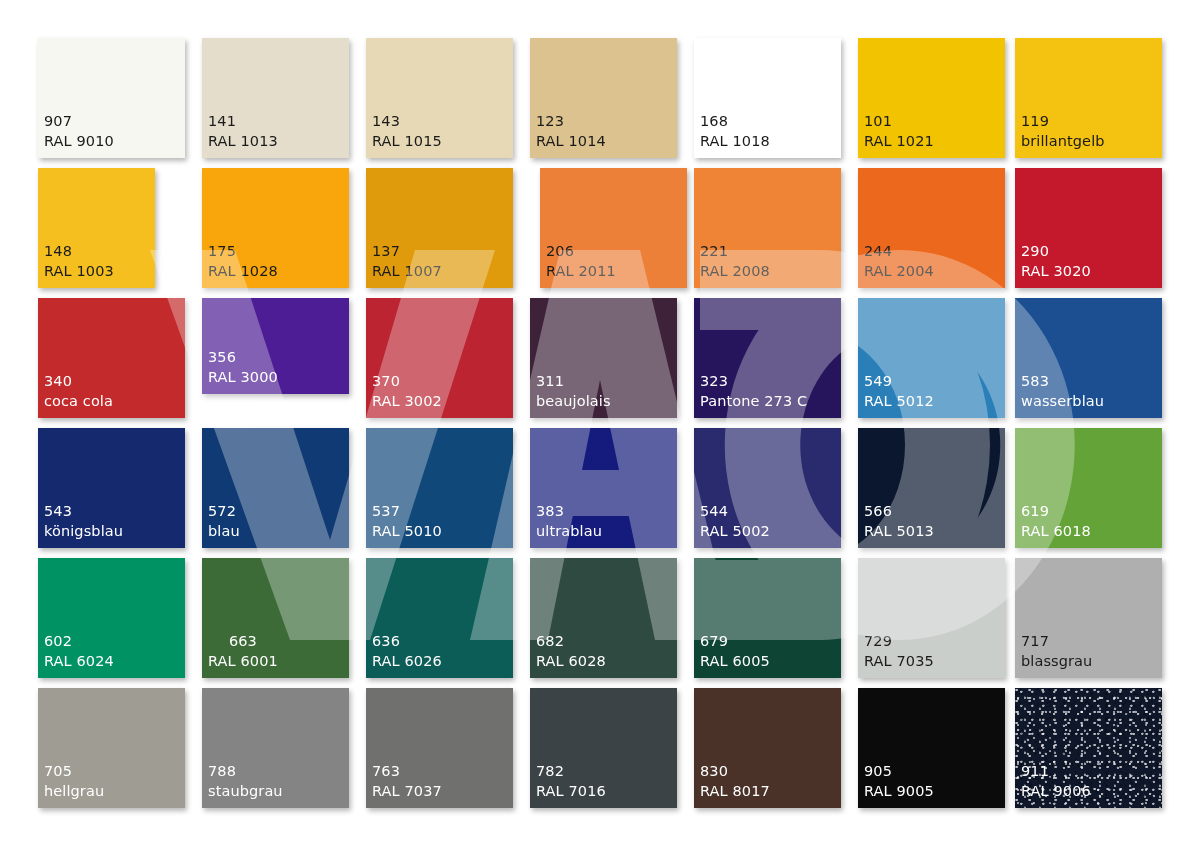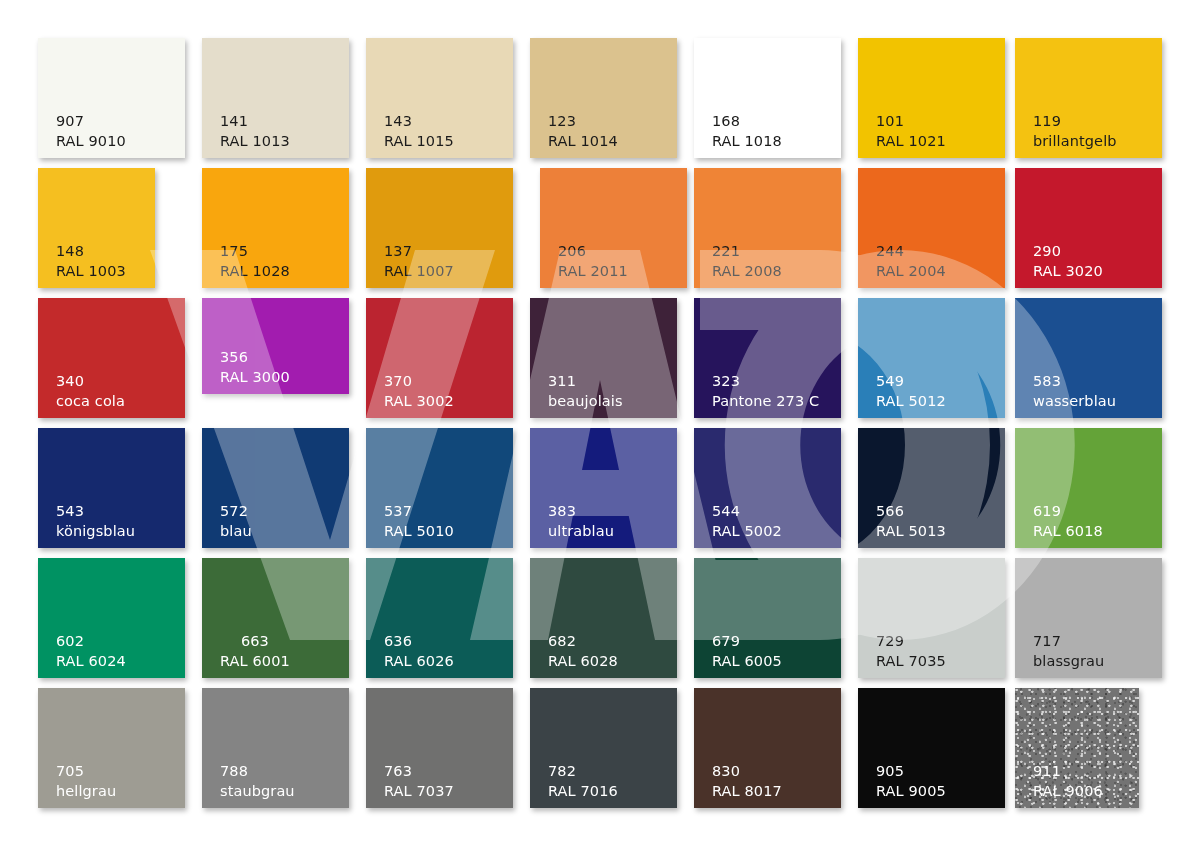--- a/index.html
+++ b/index.html
@@ -48,21 +48,21 @@
   .swatch {
     position: absolute;
     top: 0;
     width: 147px;
     height: 120px;
     box-shadow: 2px 3px 5px rgba(0,0,0,0.28);
     overflow: hidden;
   }
   .swatch .label {
     position: absolute;
-    left: 18px;
+    left: 6px;
     bottom: 7px;
     line-height: 1.33;
     font-size: 14.5px;
     letter-spacing: 0.1px;
     white-space: nowrap;
   }
   .swatch .code,
   .swatch .name {
     display: block;
   }
@@ -200,21 +200,21 @@
           </div>
         </div>
       </div>
       <div class="swatch-row" style="top: 298px; height: 120px;">
         <div class="swatch light-text" style="left: 38px; width: 147px; height: 120px; background: rgb(195, 42, 43);">
           <div class="label">
             <span class="code">340</span>
             <span class="name">coca cola</span>
           </div>
         </div>
-        <div class="swatch light-text" style="left: 202px; width: 147px; height: 96px; background: #a21caf;">
+        <div class="swatch light-text" style="left: 202px; width: 147px; height: 96px; background: #4c1d95;">
           <div class="label">
             <span class="code">356</span>
             <span class="name">RAL 3000</span>
           </div>
         </div>
         <div class="swatch light-text" style="left: 366px; width: 147px; height: 120px; background: rgb(187, 36, 48);">
           <div class="label">
             <span class="code">370</span>
             <span class="name">RAL 3002</span>
           </div>
@@ -362,21 +362,21 @@
             <span class="code">830</span>
             <span class="name">RAL 8017</span>
           </div>
         </div>
         <div class="swatch light-text" style="left: 858px; width: 147px; height: 120px; background: rgb(11, 11, 11);">
           <div class="label">
             <span class="code">905</span>
             <span class="name">RAL 9005</span>
           </div>
         </div>
-        <div class="swatch light-text metallic" style="left: 1015px; width: 124px; height: 120px; background: #737373;">
+        <div class="swatch light-text metallic" style="left: 1015px; width: 147px; height: 120px; background: #0f172a;">
           <div class="label">
             <span class="code">911</span>
             <span class="name">RAL 9006</span>
           </div>
         </div>
       </div>
     </div>
 
 </div>
 

